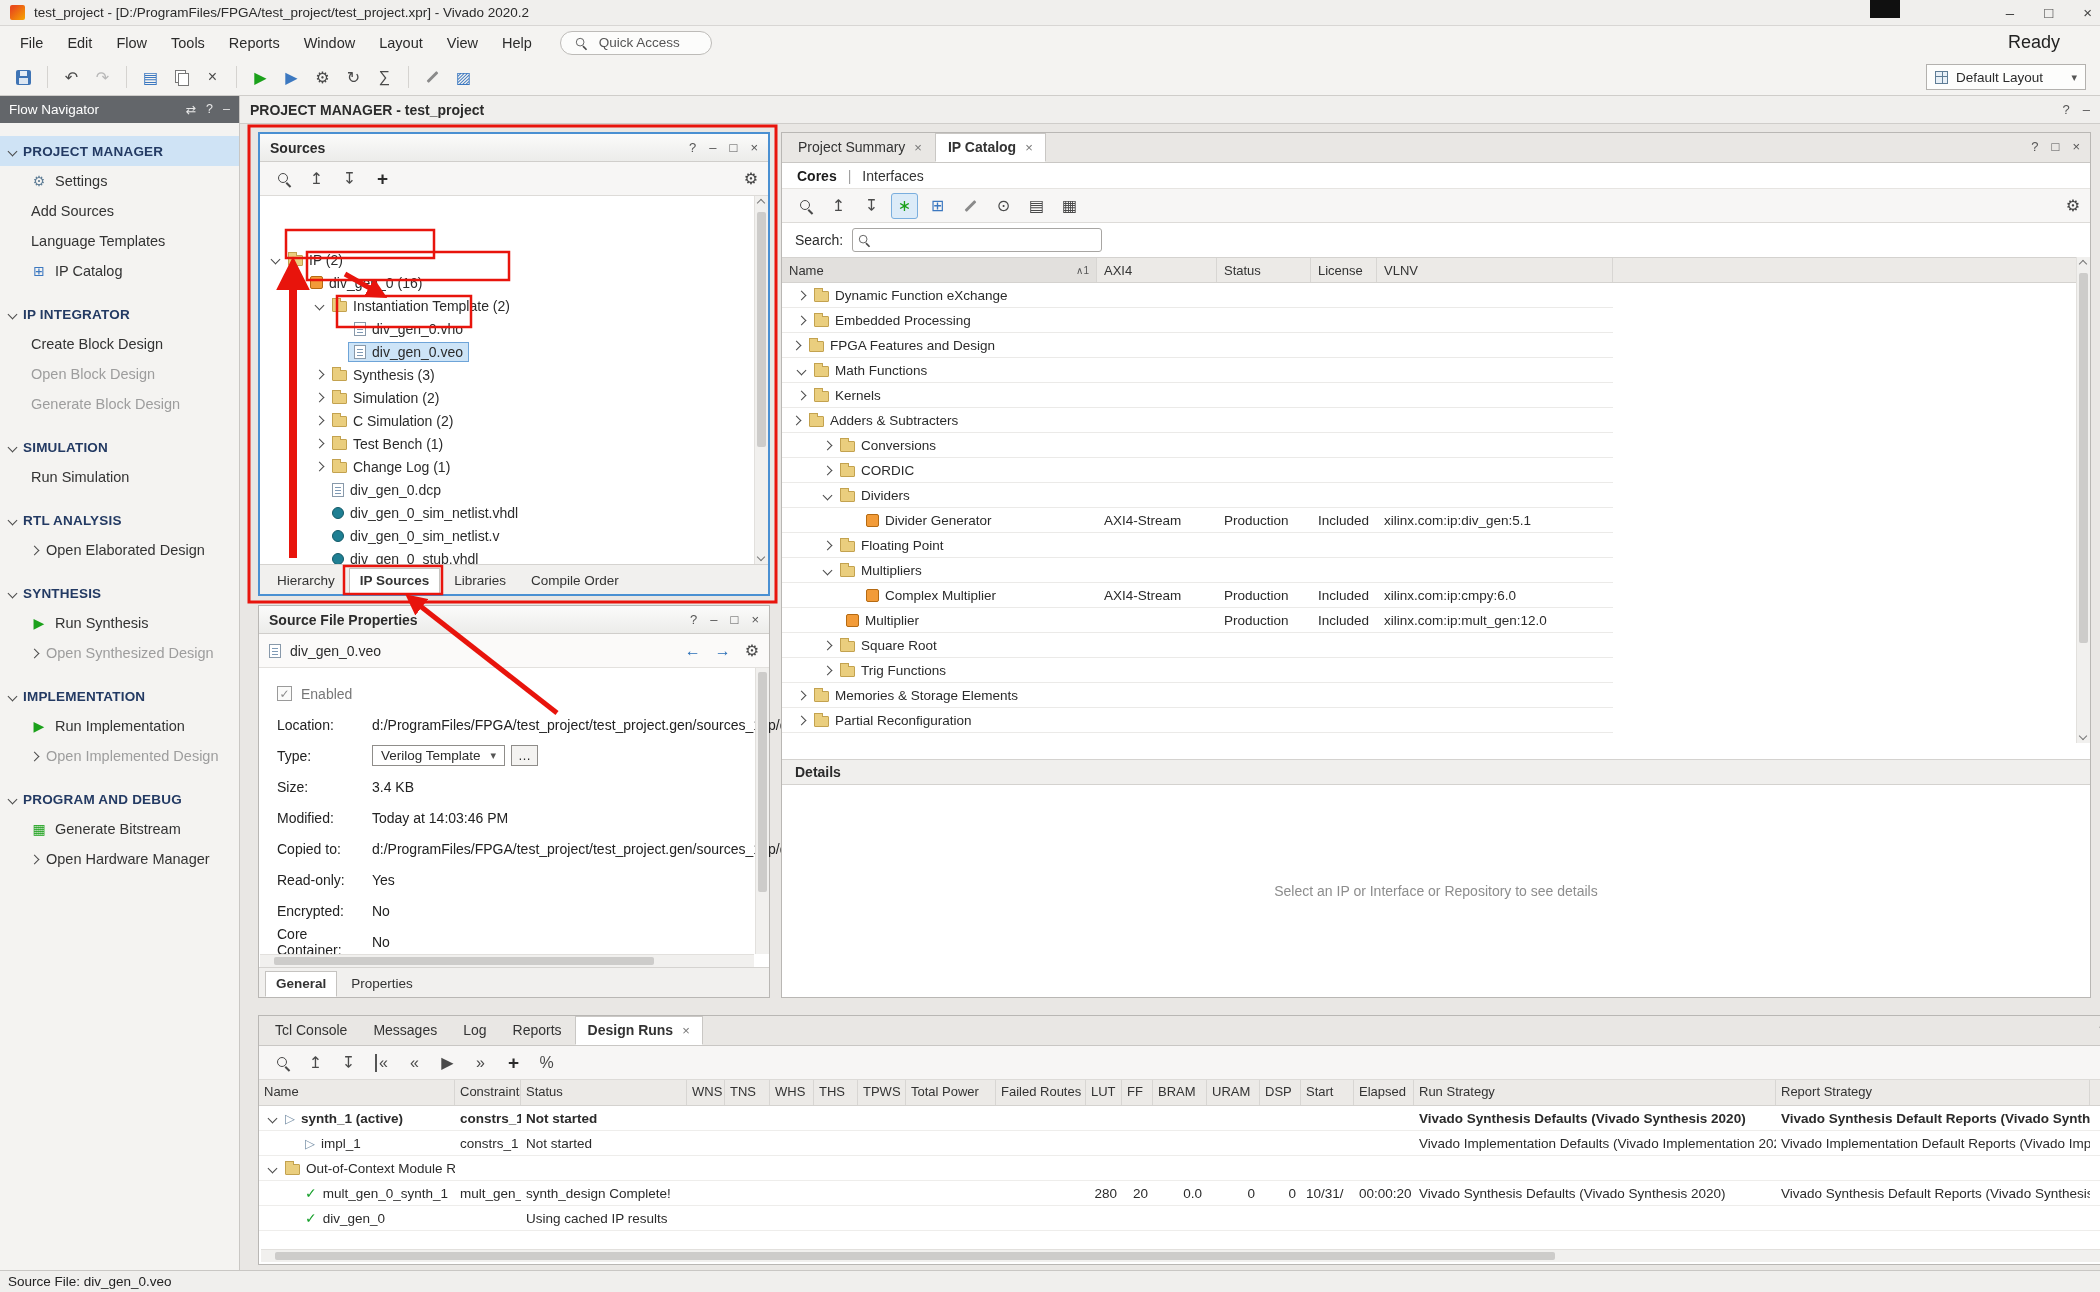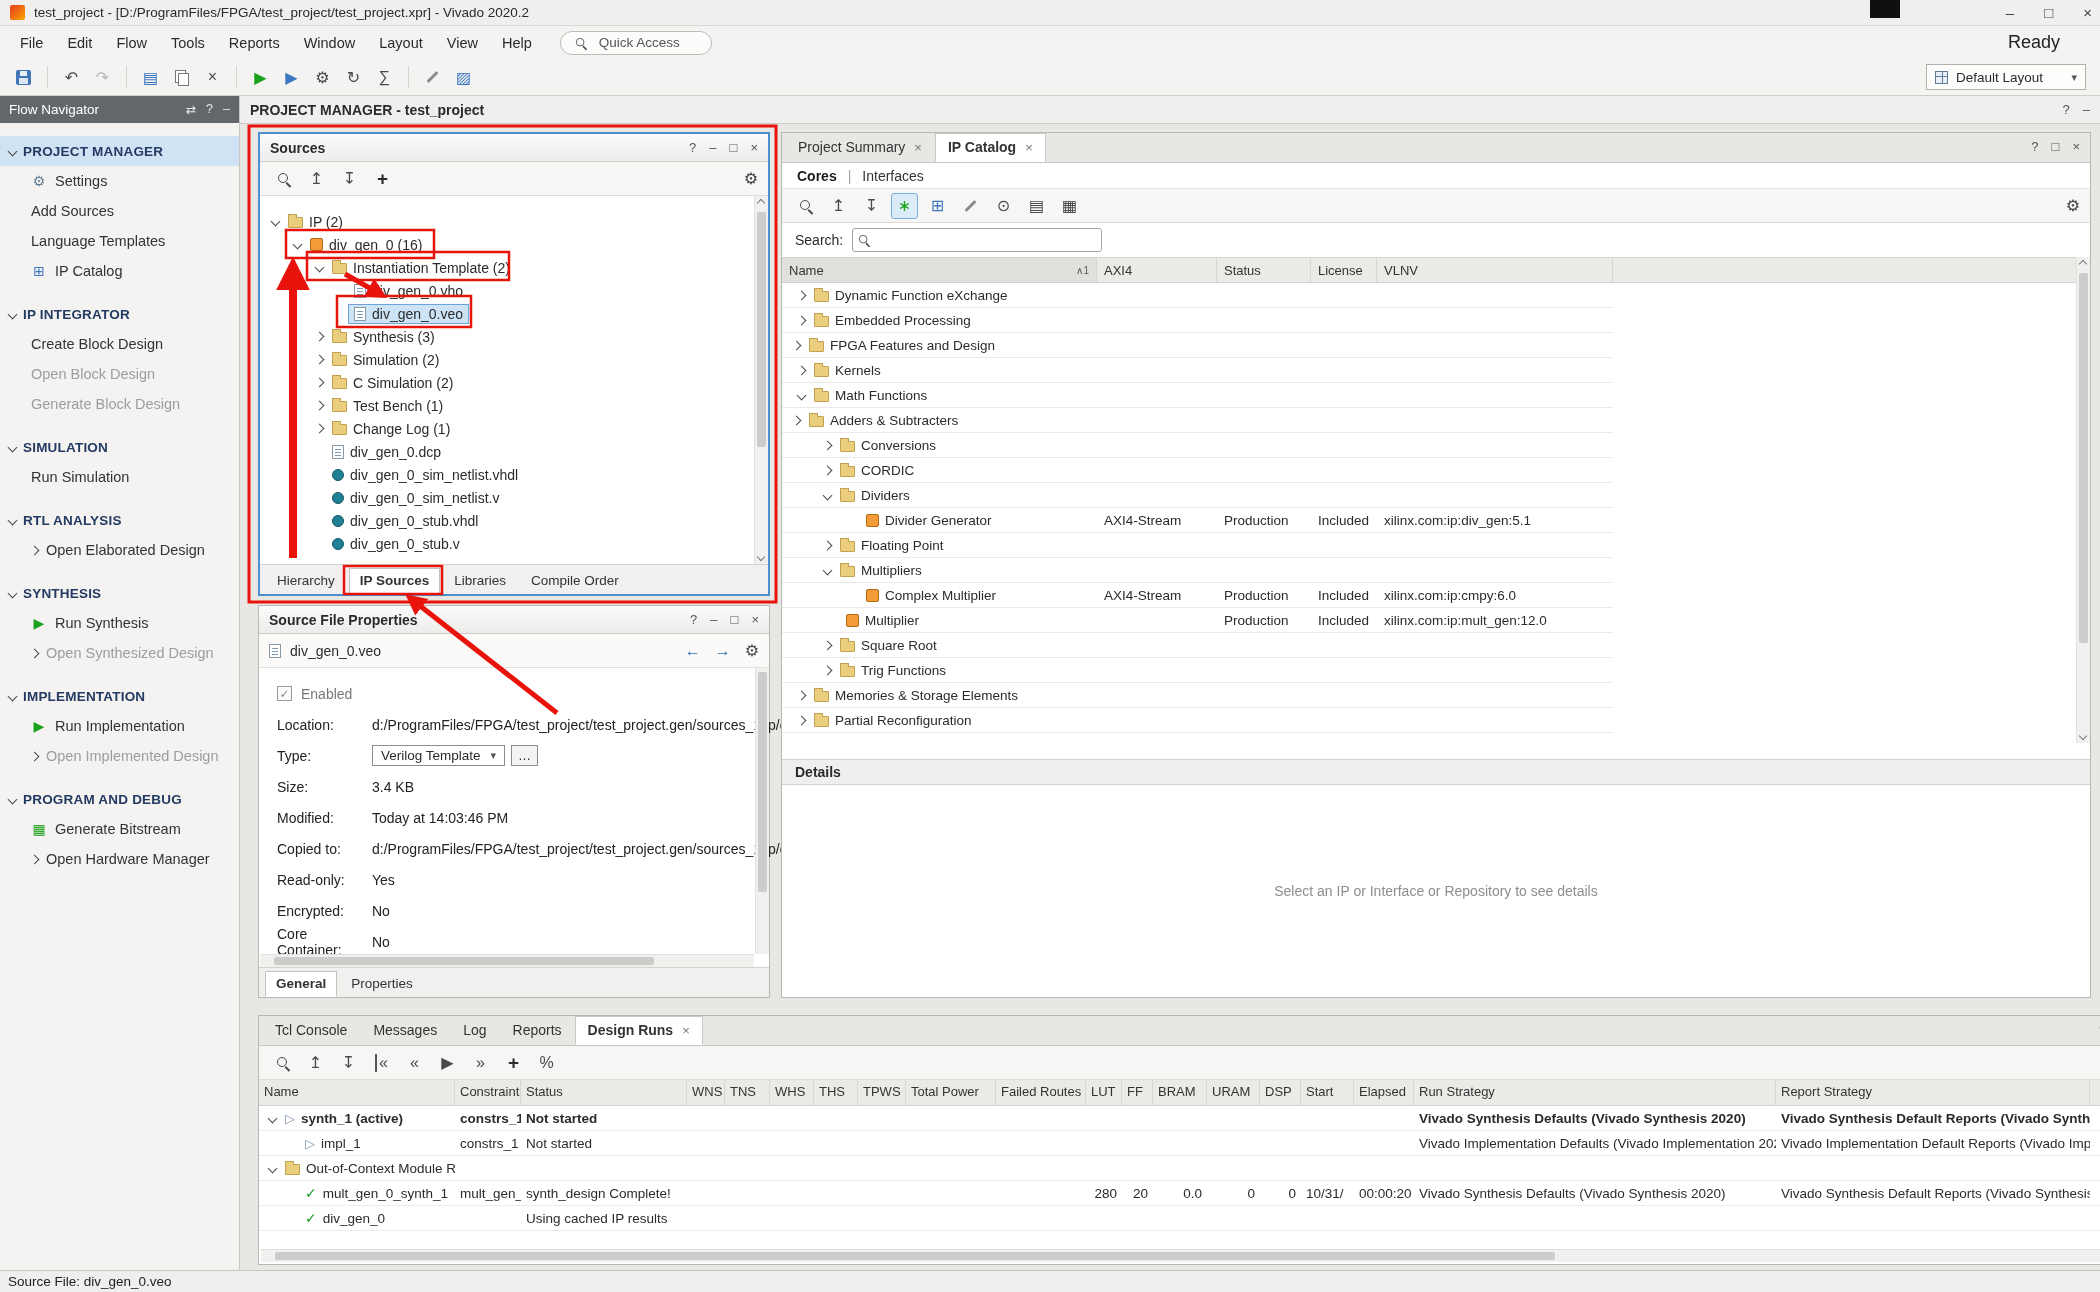--- a/index.html
+++ b/index.html
@@ -377,21 +377,21 @@
           <span class="tbi ">
             <span>↧</span>
           </span>
           <span class="tbi ">
             <span class="c-plus">+</span>
           </span>
         </span>
       <span class="right">⚙</span>
     </div>
     <div id="src-tree">
-        <div class="t-row" style="padding-left: 8px;">
+        <div class="t-row" style="padding-left: 8px; margin-top: 38px;">
           <span class="tw">
             <span class="chev chev-d"></span>
           </span>
           <span class="t-grp">
             <span class="ic-folder"></span>
             <span class="tlbl">IP (2)</span>
           </span>
         </div>
         <div class="t-row" style="padding-left: 30px;">
           <span class="tw">
@@ -710,37 +710,37 @@
             <span>FPGA Features and Design</span>
           </span>
           <span class="cr-cell" style="width: 120px;"></span>
           <span class="cr-cell" style="width: 94px;"></span>
           <span class="cr-cell" style="width: 66px;"></span>
           <span class="cr-cell" style="width: 236px;"></span>
         </div>
         <div class="cat-row">
           <span class="cr-cell cr-name" style="width: 315px; padding-left: 12px;">
             <span class="tw">
+              <span class="chev chev-d"></span>
+            </span>
+            <span class="ic-folder"></span>
+            <span>Math Functions</span>
+          </span>
+          <span class="cr-cell" style="width: 120px;"></span>
+          <span class="cr-cell" style="width: 94px;"></span>
+          <span class="cr-cell" style="width: 66px;"></span>
+          <span class="cr-cell" style="width: 236px;"></span>
+        </div>
+        <div class="cat-row">
+          <span class="cr-cell cr-name" style="width: 315px; padding-left: 12px;">
+            <span class="tw">
               <span class="chev chev-r"></span>
             </span>
             <span class="ic-folder"></span>
             <span>Kernels</span>
-          </span>
-          <span class="cr-cell" style="width: 120px;"></span>
-          <span class="cr-cell" style="width: 94px;"></span>
-          <span class="cr-cell" style="width: 66px;"></span>
-          <span class="cr-cell" style="width: 236px;"></span>
-        </div>
-        <div class="cat-row">
-          <span class="cr-cell cr-name" style="width: 315px; padding-left: 12px;">
-            <span class="tw">
-              <span class="chev chev-d"></span>
-            </span>
-            <span class="ic-folder"></span>
-            <span>Math Functions</span>
           </span>
           <span class="cr-cell" style="width: 120px;"></span>
           <span class="cr-cell" style="width: 94px;"></span>
           <span class="cr-cell" style="width: 66px;"></span>
           <span class="cr-cell" style="width: 236px;"></span>
         </div>
         <div class="cat-row">
           <span class="cr-cell cr-name" style="width: 315px; ">
             <span class="tw">
               <span class="chev chev-r"></span>

